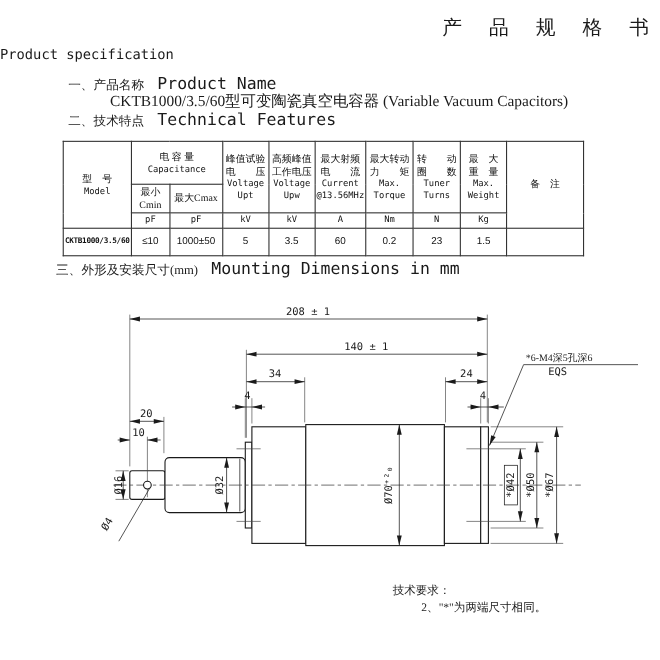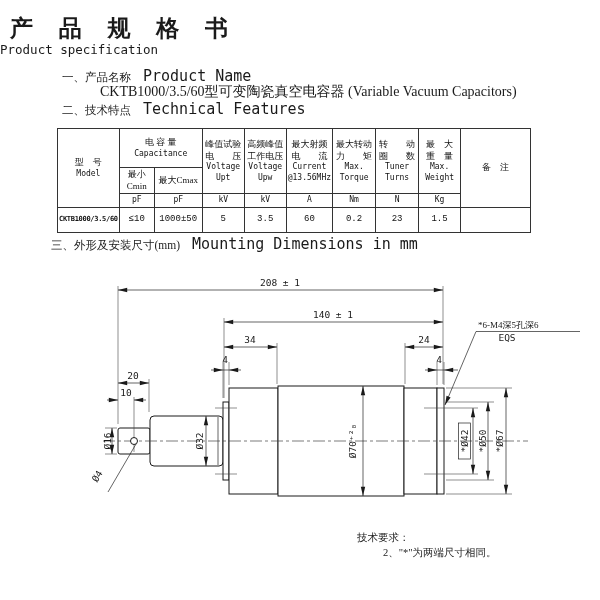--- a/index.html
+++ b/index.html
@@ -1,37 +1,37 @@
 <!DOCTYPE html>
 <html><head>
 <meta charset="utf-8">
 <style>
   *{box-sizing:border-box;margin:0;padding:0}
   html,body{width:600px;height:600px}
   body{position:relative;background:#ffffff;font-family:"Liberation Serif","DejaVu Serif",serif;color:#1a1a1a;overflow:hidden}
   .en{font-family:"DejaVu Sans Mono","Liberation Mono",monospace}
-  .title{position:absolute;top:13px;left:0;width:100%;text-align:left;font-size:23px;font-weight:700;letter-spacing:10px;text-indent:10px}
+  .title{position:absolute;top:13px;left:0;width:100%;text-align:right;font-size:18px;font-weight:400;letter-spacing:10px;text-indent:10px}
   .subtitle{position:absolute;top:42px;left:0;width:100%;font-size:12.5px}
   .sec{position:absolute;font-size:11.5px;white-space:nowrap}
   .sec .en{margin-left:12px;font-size:15px}
   #s1{top:67px;left:62px}
   #s1b{top:83px;left:100px;font-size:14px}
   #s2{top:100px;left:62px}
   #s3{top:235px;left:51px}
   
   .spec-table{position:absolute;left:57px;top:128px;border-collapse:collapse;table-layout:fixed}
   .spec-table td{border:1px solid #333;padding:0 1px;text-align:center;vertical-align:middle;font-size:9px;line-height:1.3;color:#111;overflow:hidden}
   .spec-table td div{white-space:nowrap}
   .spec-table .en{font-size:8px}
   .r1 td{height:39px}
   .r2 td{height:26px}
   .r3 td{height:14px}
   .r4 td{height:25px}
   .model-cell{font-weight:700;font-size:7px!important;letter-spacing:-0.3px}
-  .num{font-family:Liberation Mono, monospace;font-size:9px}
+  .num{font-family:Liberation Sans, sans-serif;font-size:9px}
   
   svg.draw{position:absolute;left:0;top:255px}
   svg.draw text{font-family:"DejaVu Sans Mono","Liberation Mono",monospace;font-size:9.5px;fill:#1a1a1a}
   svg.draw text.zhn{font-family:"Liberation Serif","DejaVu Serif",serif;font-size:9px}
   .outl{fill:#fff;stroke:#1a1a1a;stroke-width:1}
   .thin{stroke:#444;stroke-width:0.6;fill:none}
   .dim{stroke:#222;stroke-width:0.7;fill:none}
   .cl{stroke:#444;stroke-width:0.7;fill:none;stroke-dasharray:12 3 3 3}
   
   .tech{position:absolute;left:357px;top:531px;font-size:10.5px;line-height:14.5px;color:#222}

